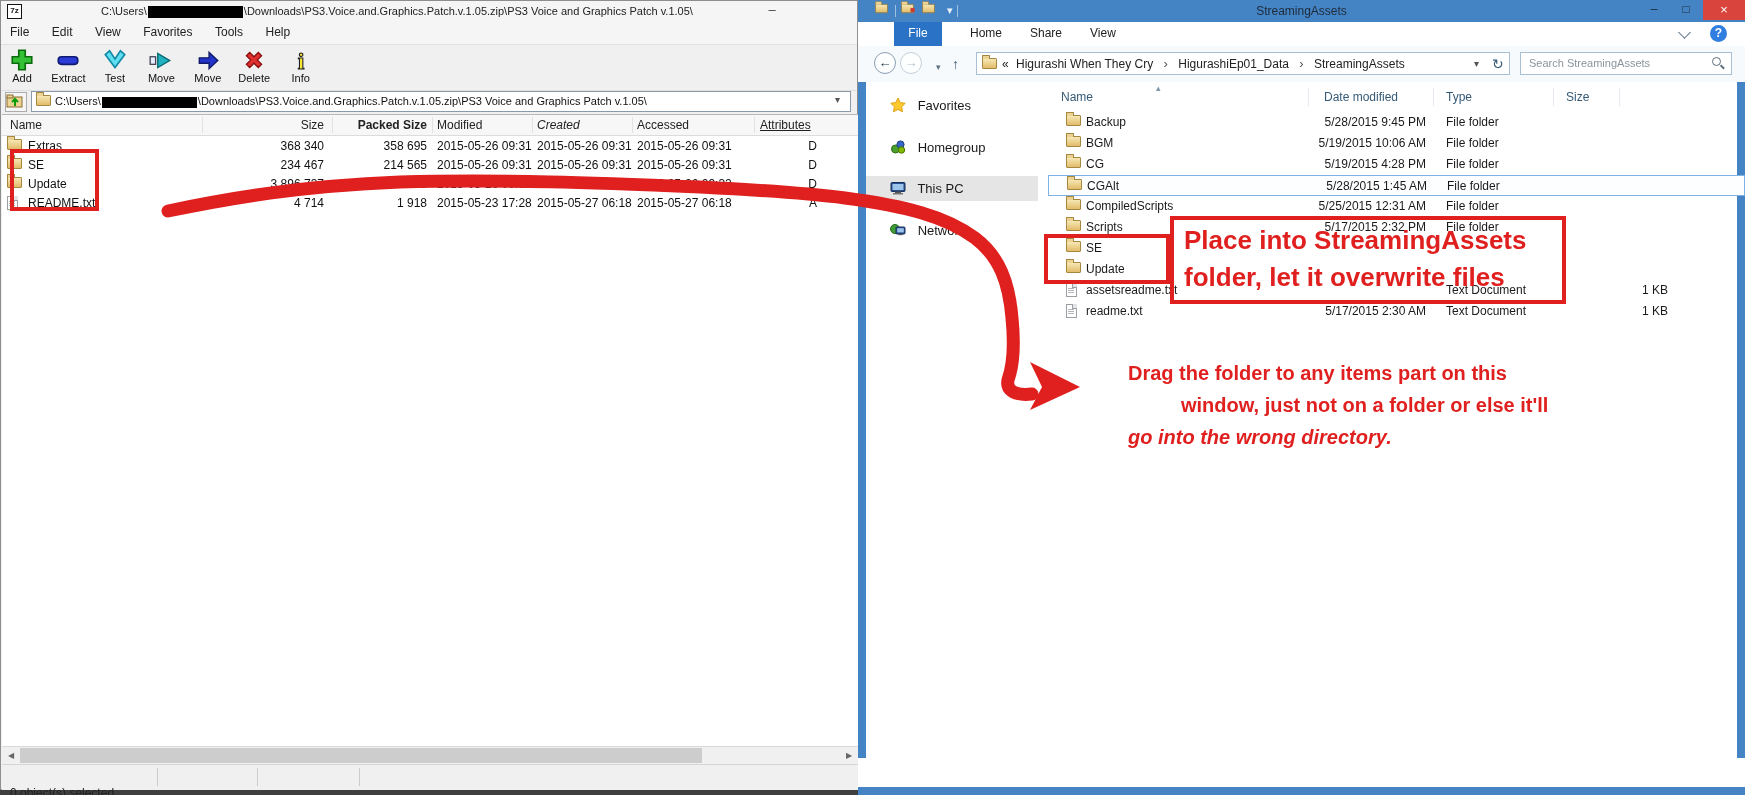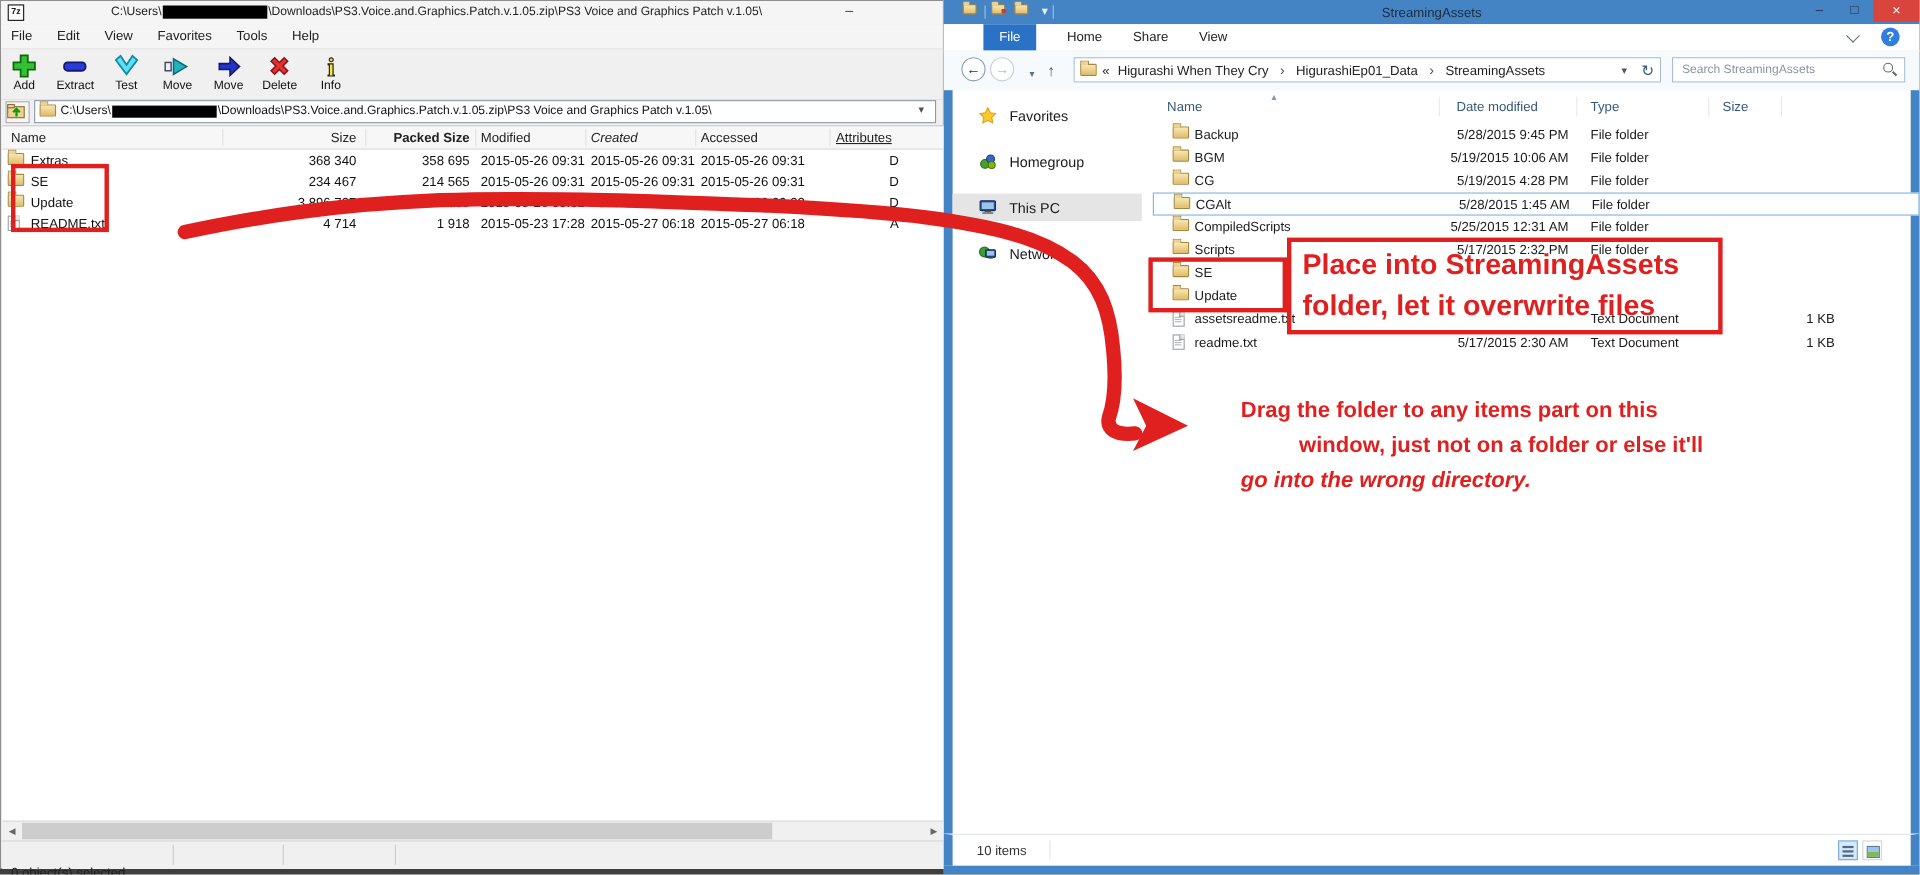--- a/index.html
+++ b/index.html
@@ -468,30 +468,20 @@
     </div>
     <div class="xrow" style="top:219px;">
       <span class="xc-icon ficon"></span>
       <span class="xc-name">readme.txt</span>
       <span class="xc-date">5/17/2015 2:30 AM</span>
       <span class="xc-type">Text Document</span>
       <span class="xc-size">1 KB</span>
     </div>
   </div>
 
-  <div class="abs x-statusbar">
-    <span class="txt">10 items</span>
-    <i class="x-statussep"></i>
-    <div class="viewbtn active" style="right:48px;">
-        <i class="vb-lines"></i>
-      </div>
-    <div class="viewbtn" style="right:26px;">
-        <i class="vb-pic"></i>
-      </div>
-  </div>
   <div class="abs x-bottomblue"></div>
 </div>
 
 <svg id="overlay" class="abs" width="1745" height="795" viewBox="0 0 1745 795">
 
   <rect x="12" y="151" width="85" height="58" fill="none" stroke="#e01f1f" stroke-width="4"></rect>
 
   <rect x="1046" y="236" width="122" height="46" fill="none" stroke="#e01f1f" stroke-width="4"></rect>
 
   <rect x="1172" y="218" width="392" height="84" fill="none" stroke="#e01f1f" stroke-width="4"></rect>

